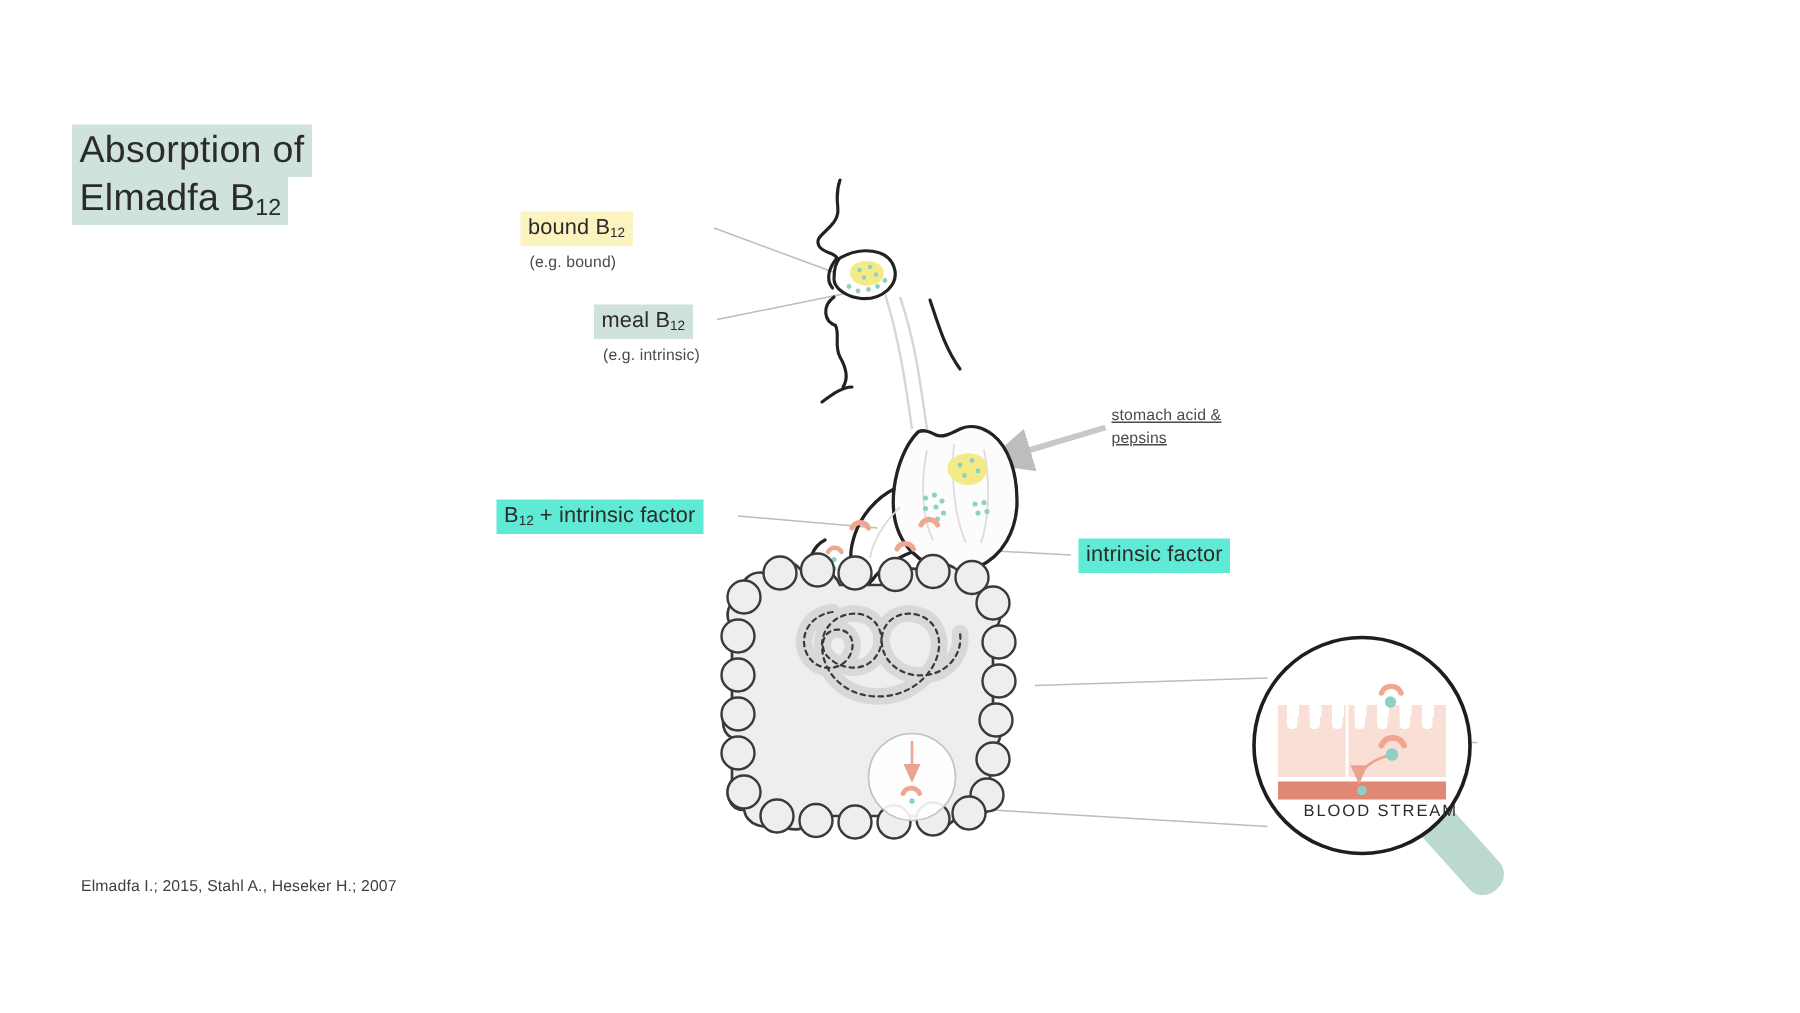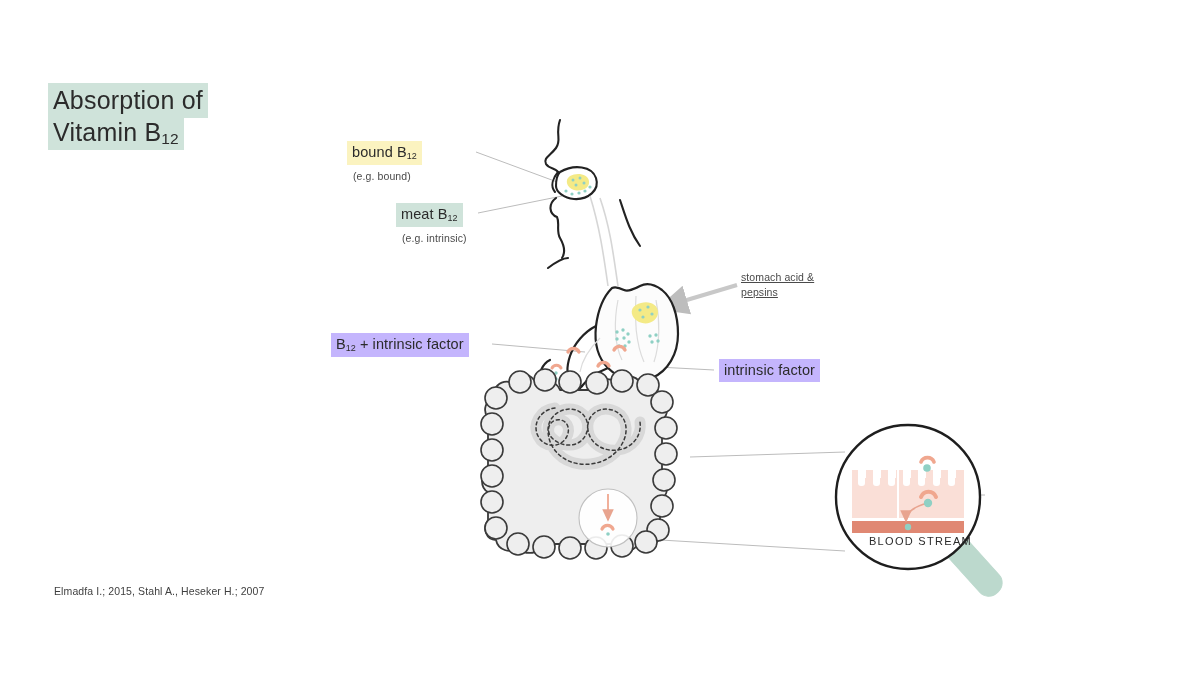--- a/index.html
+++ b/index.html
@@ -67,21 +67,21 @@
   }
   .chip {
     display: inline-block;
     font-size: 14.5px;
     color: #2b2b2b;
     padding: 2px 5px 3px 5px;
     letter-spacing: 0.1px;
   }
   .chip.yellow  { background: #fbf3c0; }
   .chip.mint    { background: #cfe3da; }
-  .chip.salmon  { background: #c4b5fd; }
+  .chip.salmon  { background: #5eead4; }
   .caption {
     display: block;
     font-size: 10.5px;
     color: #4a4a4a;
     margin-top: 5px;
     padding-left: 6px;
     letter-spacing: 0.1px;
   }
   .plain-note {
     position: absolute;
@@ -383,30 +383,30 @@
           <circle cx="927" cy="468" r="3.8" fill="#8fd0c4"></circle>
         </g>
       </g>
 
       <circle cx="908" cy="497" r="72" fill="none" stroke="#1e1e1e" stroke-width="2.4"></circle>
     </g>
   </svg>
 
   <div id="title-block">
     <span class="tline"><span class="hl">Absorption of</span></span>
-    <span class="tline"><span class="hl"><span>Vitamin B</span><span class="sub">12</span></span></span>
+    <span class="tline"><span class="hl"><span>Elmadfa B</span><span class="sub">12</span></span></span>
   </div>
 
   <div class="label" id="label-bound-b12">
     <span class="chip yellow"><span>bound B</span><span class="sub">12</span></span>
     <span class="caption">(e.g. bound)</span>
   </div>
 
   <div class="label" id="label-free-b12">
-    <span class="chip mint"><span>meat B</span><span class="sub">12</span></span>
+    <span class="chip mint"><span>meal B</span><span class="sub">12</span></span>
     <span class="caption">(e.g. intrinsic)</span>
   </div>
 
   <div class="label" id="label-b12-if">
     <span class="chip salmon"><span>B</span><span class="sub">12</span><span> + intrinsic factor</span></span>
   </div>
 
   <div class="label" id="label-if">
     <span class="chip salmon">intrinsic factor</span>
   </div>

